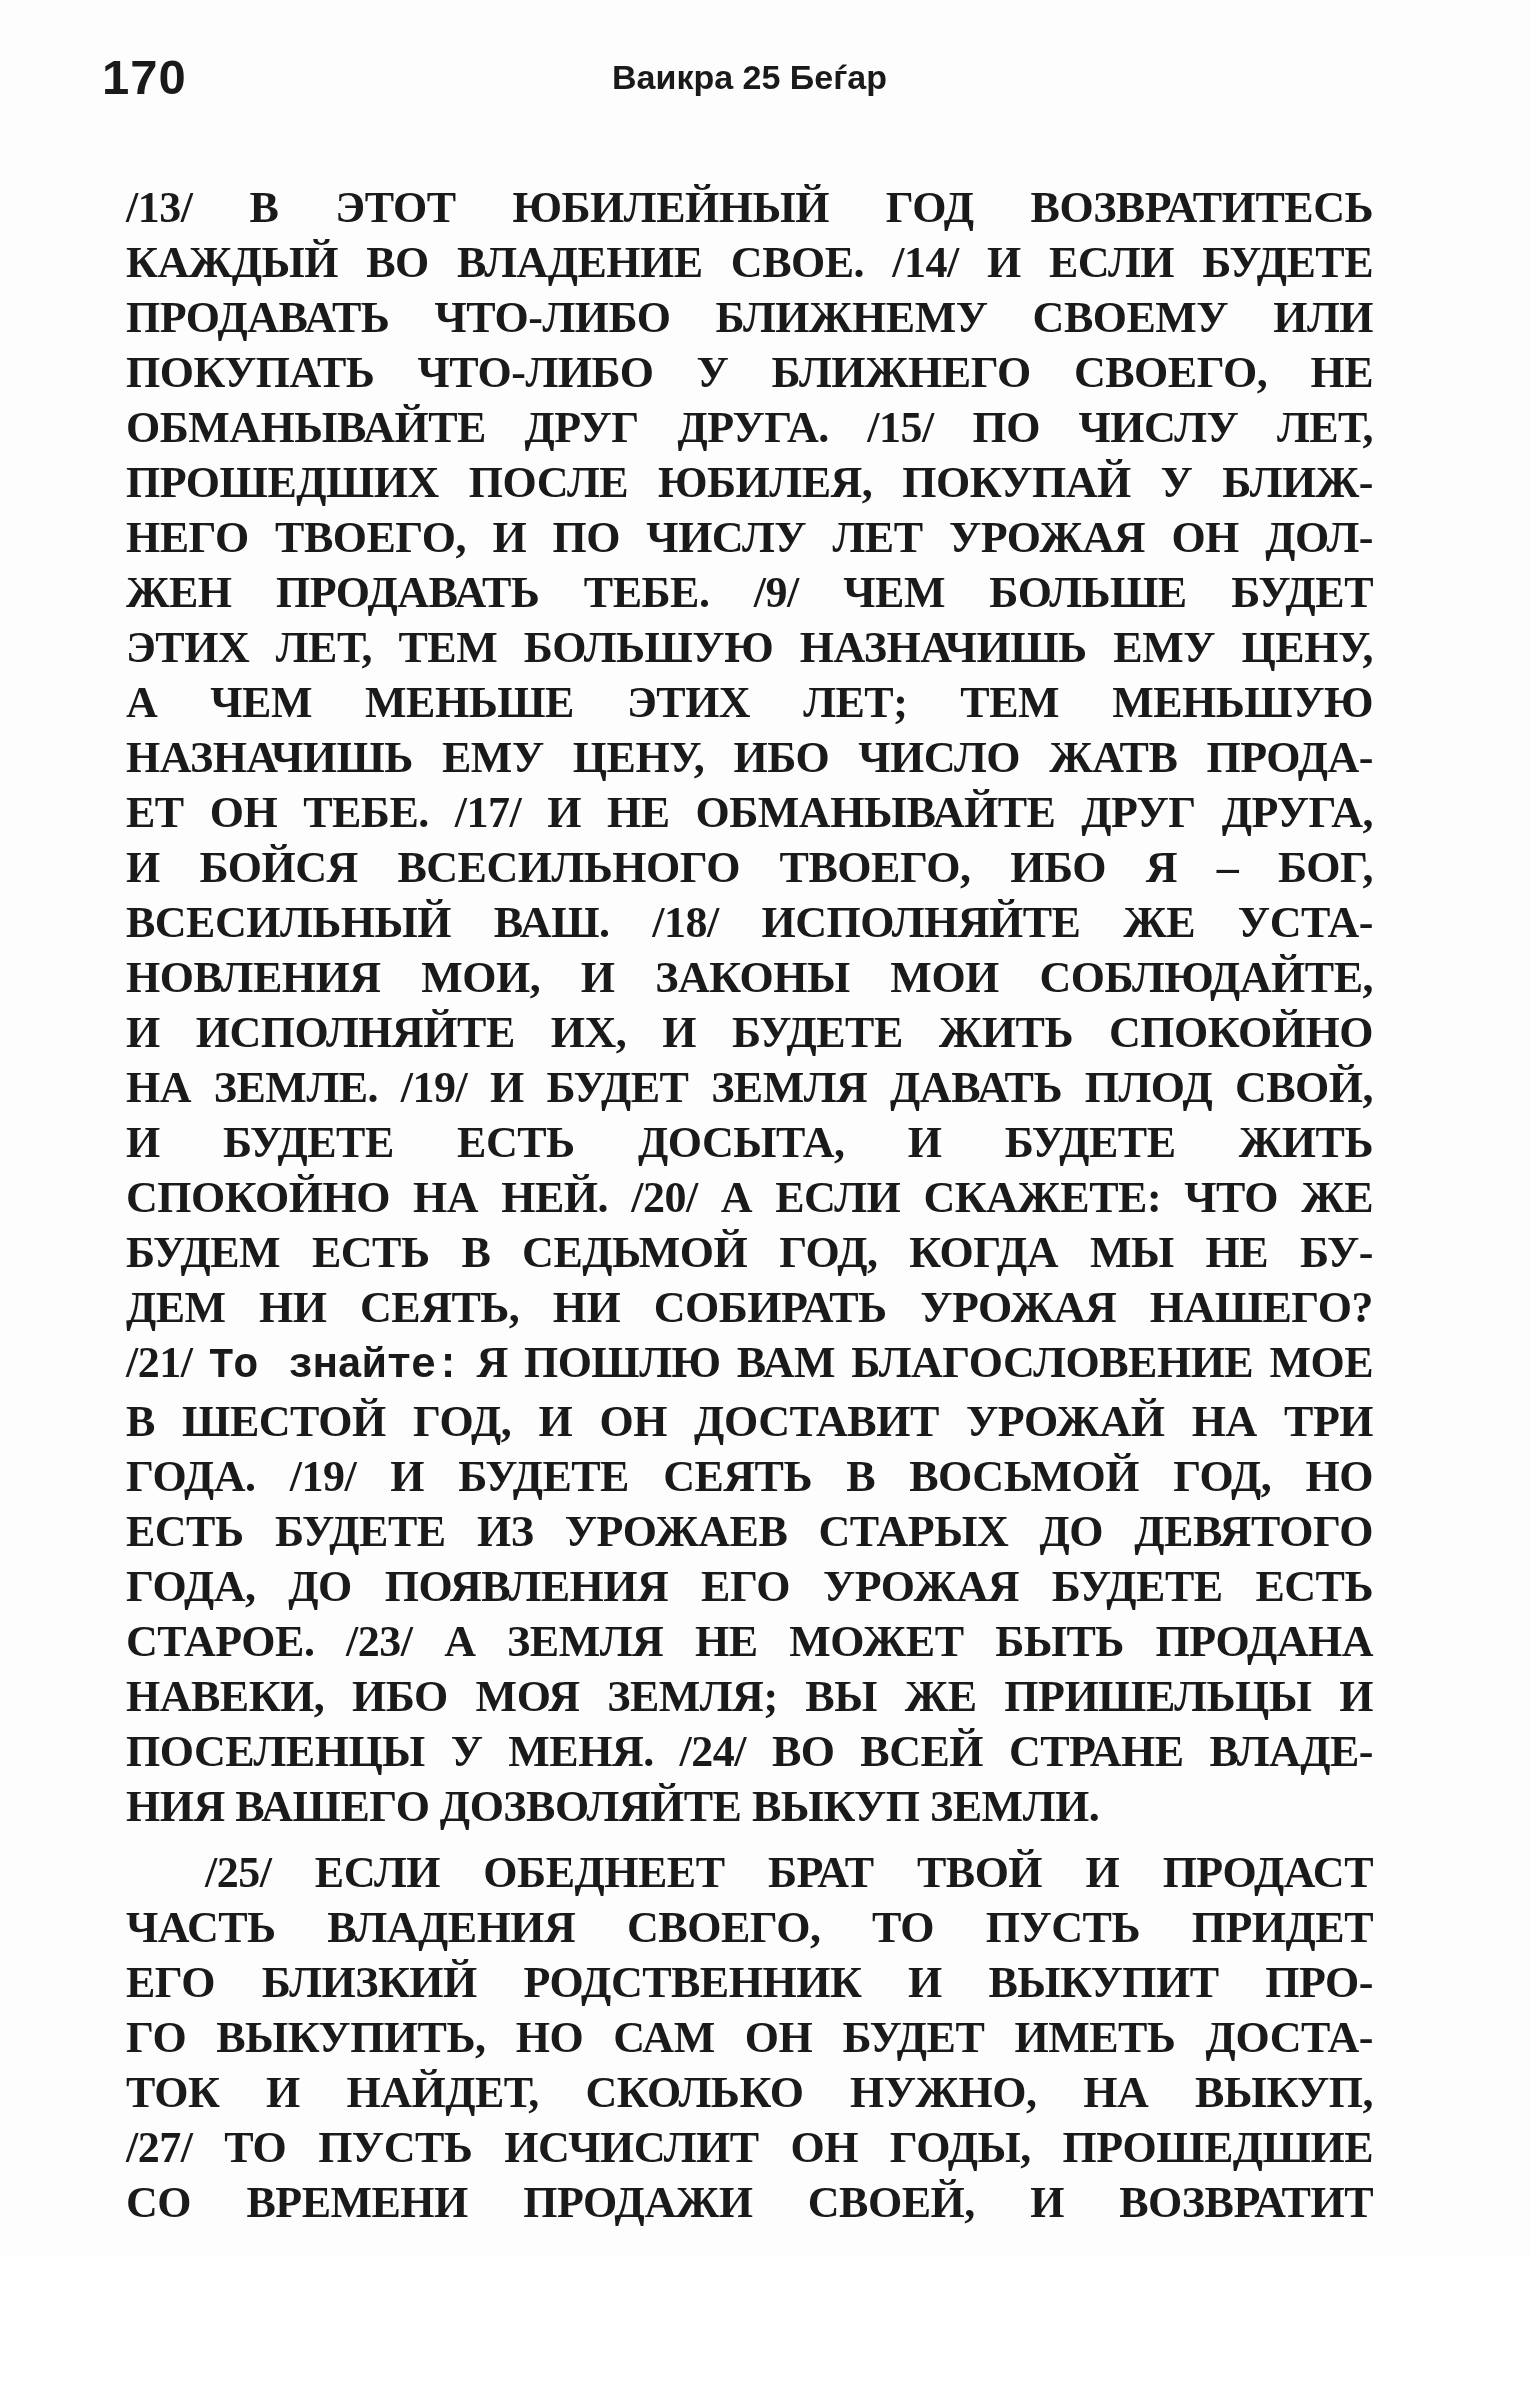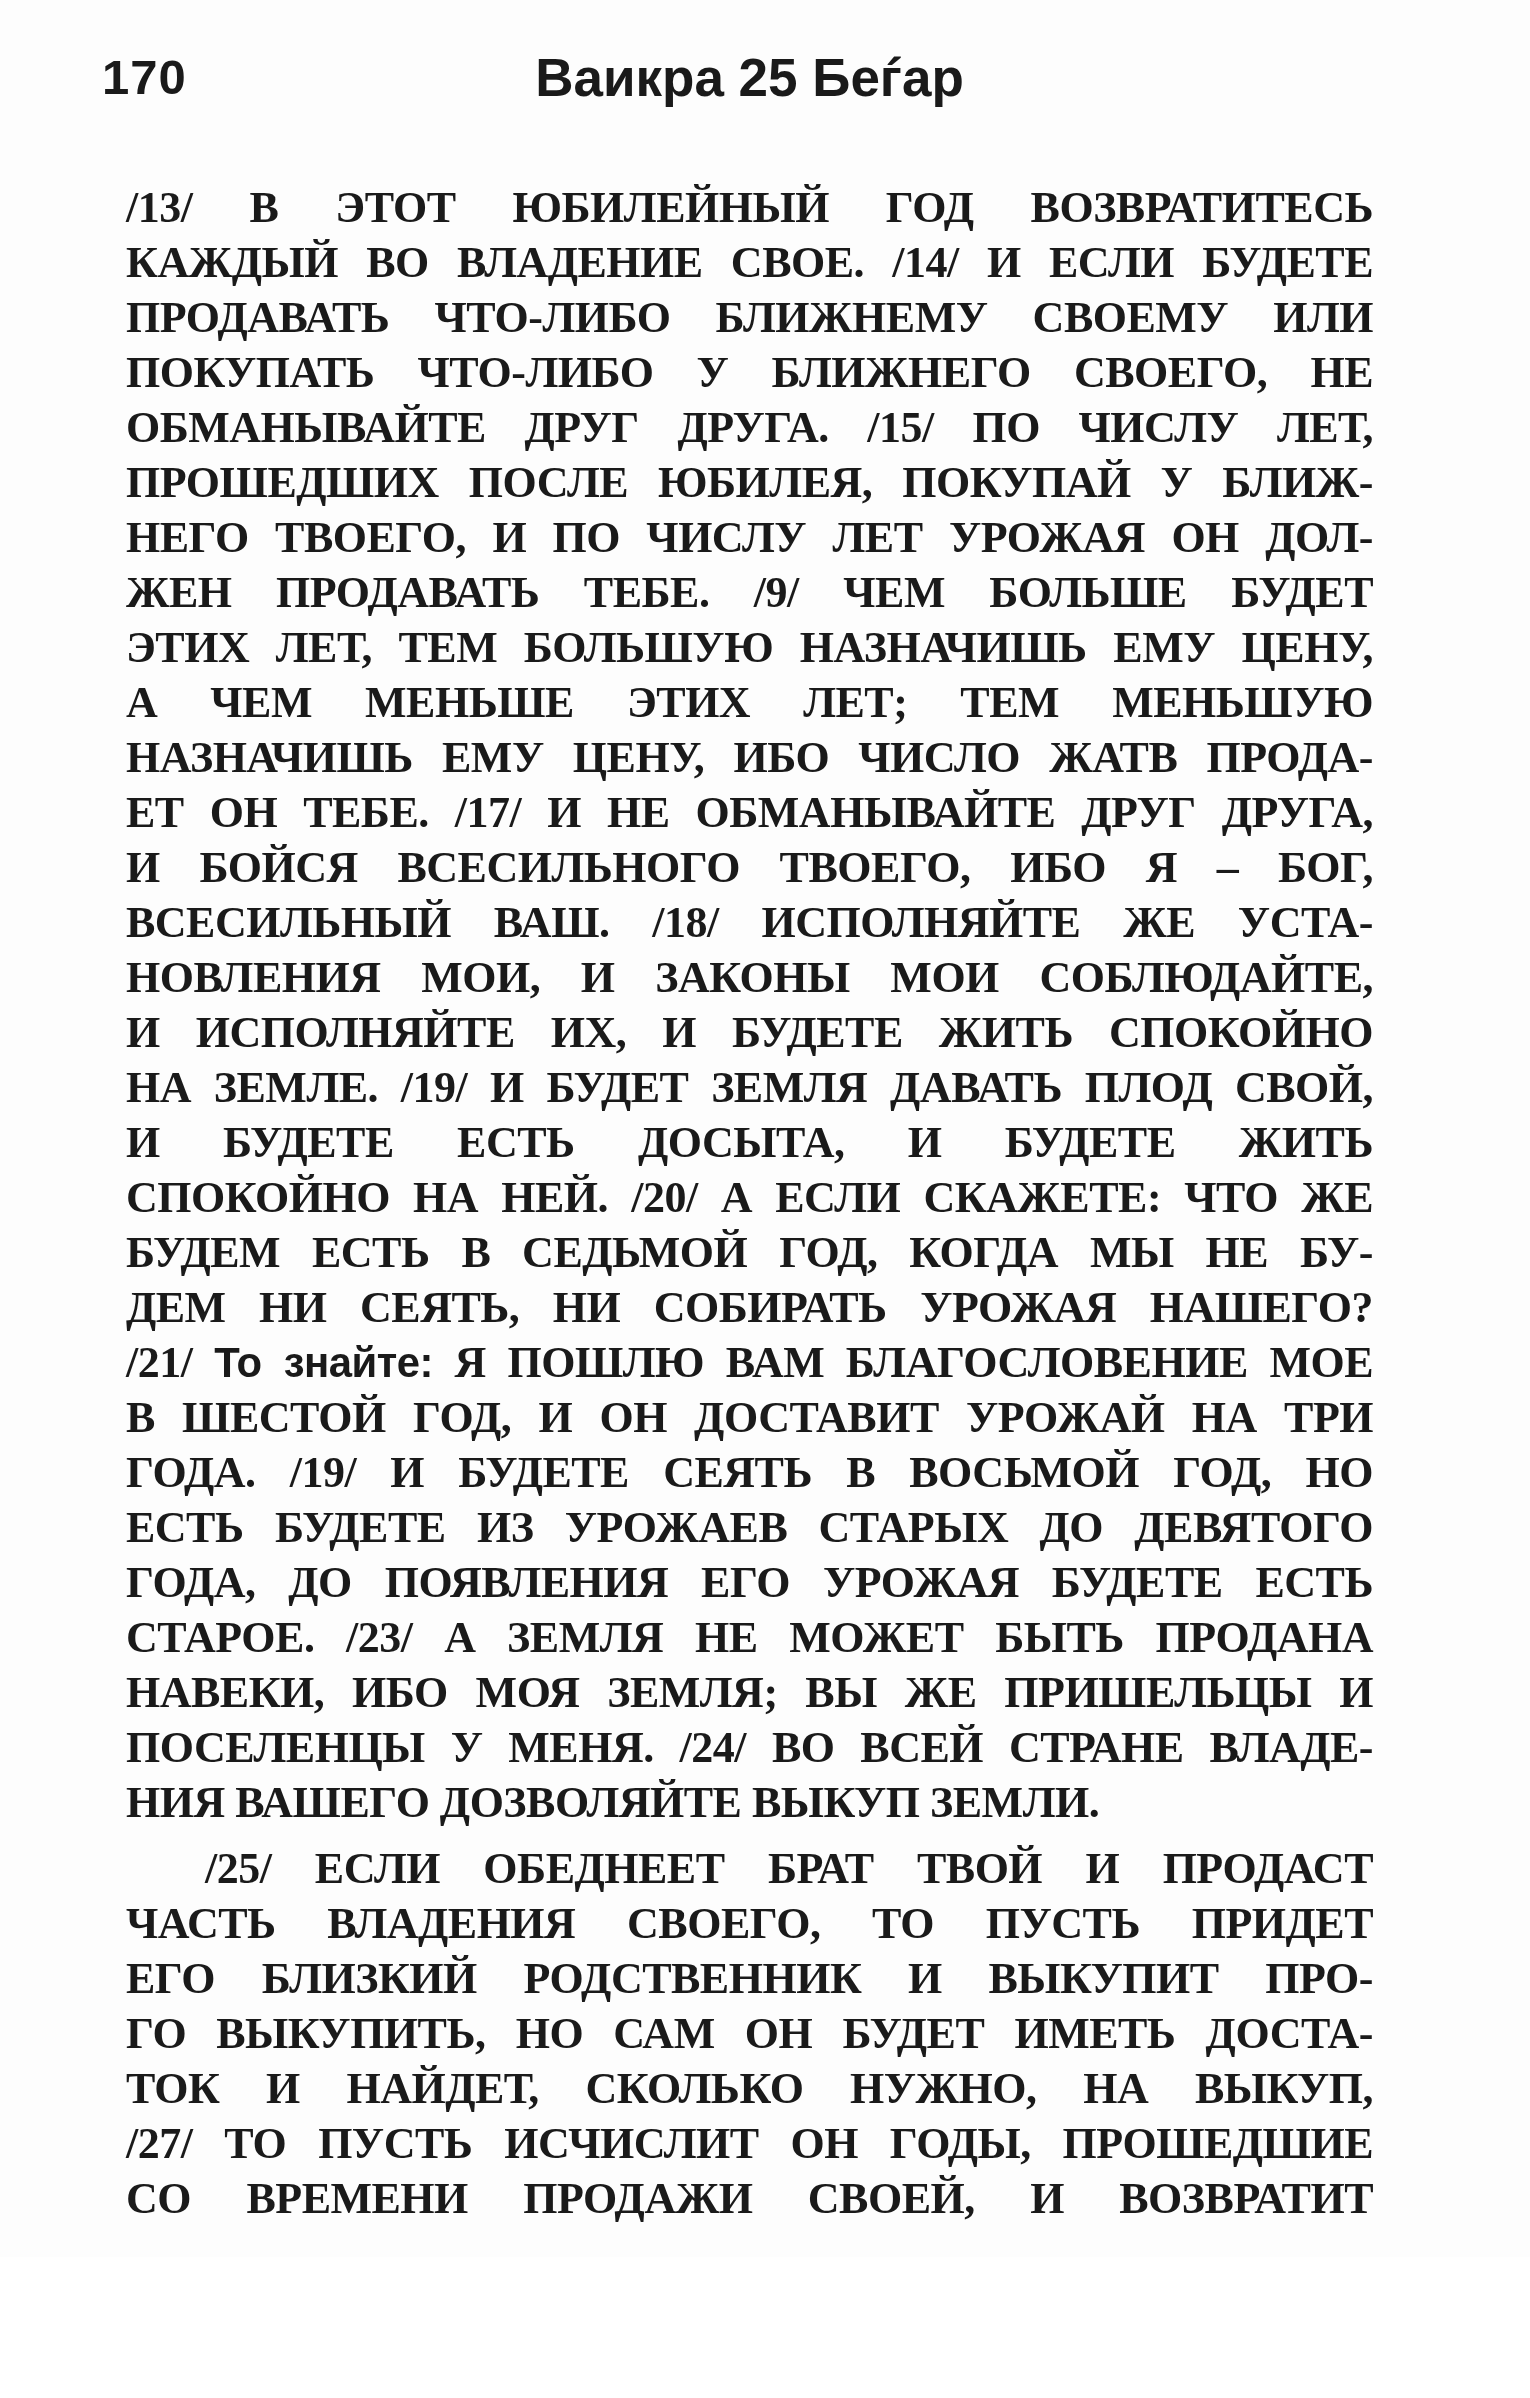--- a/index.html
+++ b/index.html
@@ -30,21 +30,21 @@
     letter-spacing: 1px;
   }
   .header-title {
     position: absolute;
     left: 115px;
     top: 53px;
     width: 1269px;
     text-align: center;
     font-family: "Liberation Sans", sans-serif;
     font-weight: 700;
-    font-size: 53px;
+    font-size: 34px;
     line-height: 49px;
   }
   .body-text {
     position: absolute;
     left: 115px;
     top: 169px;
     width: 1269px;
     font-family: "Liberation Serif", serif;
     font-weight: 700;
     font-size: 44px;
@@ -58,21 +58,21 @@
   }
   .line.no-just {
     text-align: left;
     text-align-last: left;
   }
   .line.indent {
     text-indent: 79px;
   }
   .seg-caps { }
   .seg-mixed {
-    font-family: Liberation Sans, sans-serif;
+    font-family: Liberation Mono, monospace;
     font-weight: 700;
     font-size: 0.95em;
   }
 </style>
 </head>
 <body>
 
 <div class="page">
   <div class="page-number">170</div>
   <div class="header-title">Ваикра 25 Беѓар</div>

